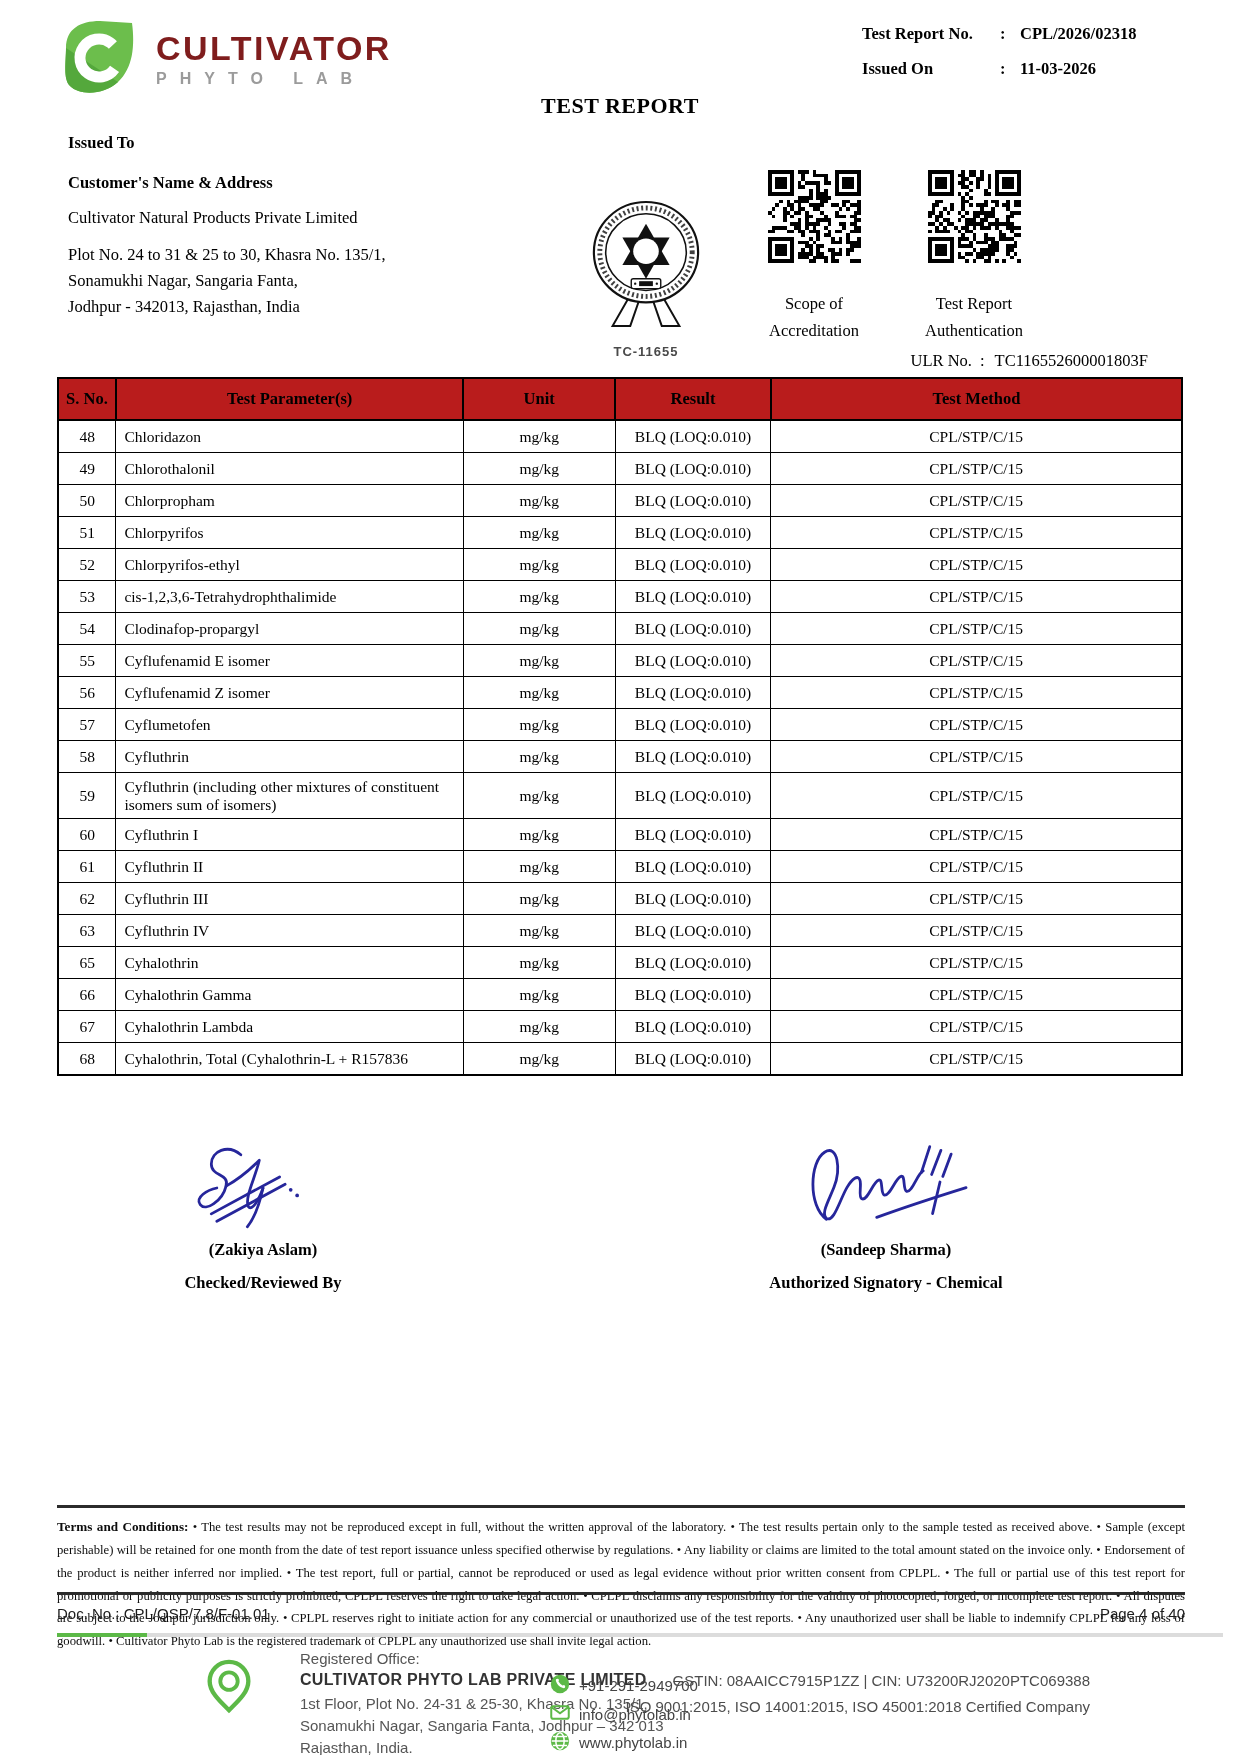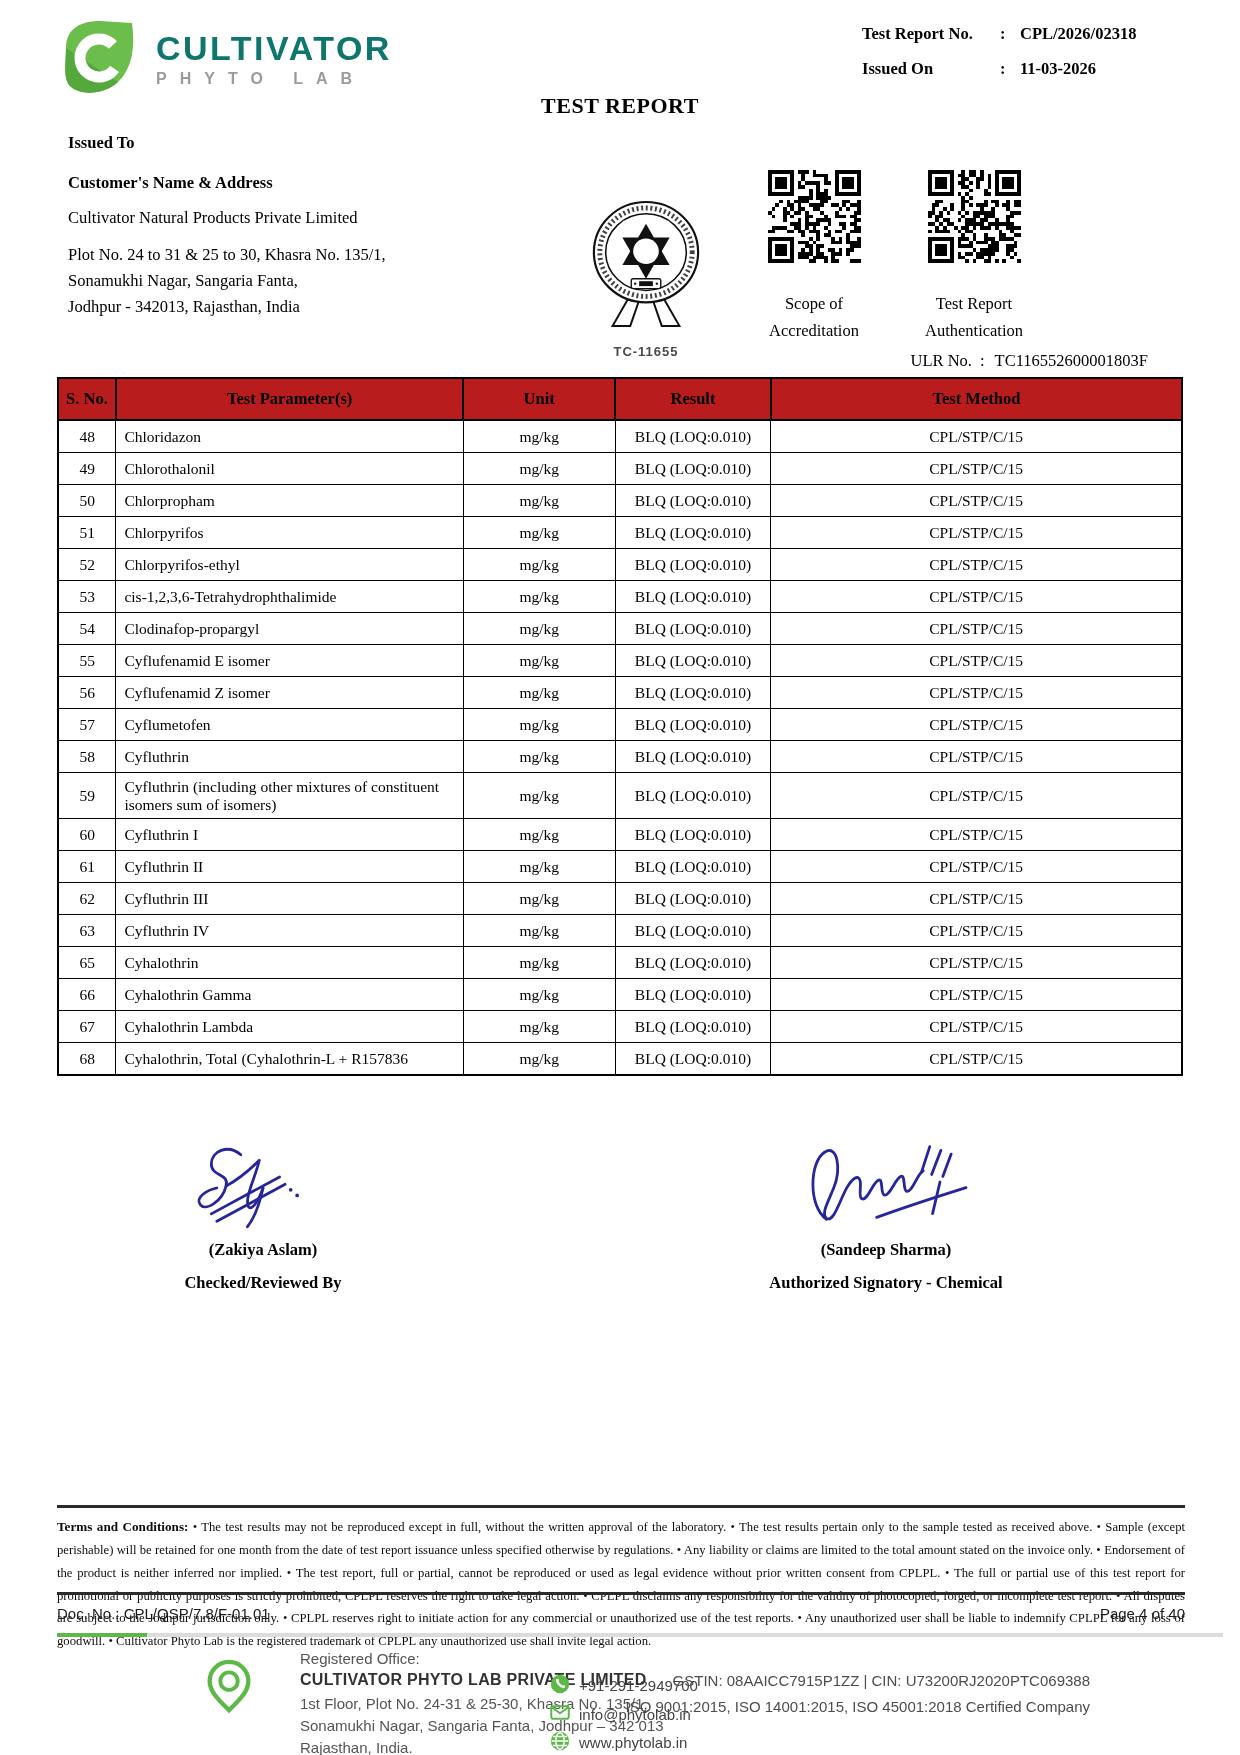--- a/index.html
+++ b/index.html
@@ -3,21 +3,21 @@
 <meta charset="utf-8">
 <style>
   html,body{margin:0;padding:0;background:#888;}
   .page{position:relative;width:1240px;height:1755px;margin:0 auto;background:#fff;
         font-family:"Liberation Serif",serif;color:#000;overflow:hidden;}
 
   
   .logo{position:absolute;left:58px;top:16px;display:flex;align-items:center;gap:16px;}
   .logo-text{display:flex;flex-direction:column;}
   .logo-brand{font-family:"Liberation Sans",sans-serif;font-weight:700;font-size:34px;
-              color:#0f766e;letter-spacing:2.5px;line-height:1;}
+              color:#7f1d1d;letter-spacing:2.5px;line-height:1;}
   .logo-sub{font-family:"Liberation Sans",sans-serif;font-weight:700;font-size:16px;
             color:#9b9b9b;letter-spacing:13px;margin-top:6px;line-height:1;}
   .report-meta{position:absolute;left:862px;top:24px;font-size:16.5px;font-weight:700;}
   .meta-row{display:flex;margin-bottom:15px;}
   .meta-label{width:138px;}
   .meta-colon{width:20px;text-align:left;}
   .doc-title{position:absolute;top:93px;left:0;width:100%;text-align:center;
              font-size:22px;font-weight:700;letter-spacing:.5px;}
 
   

